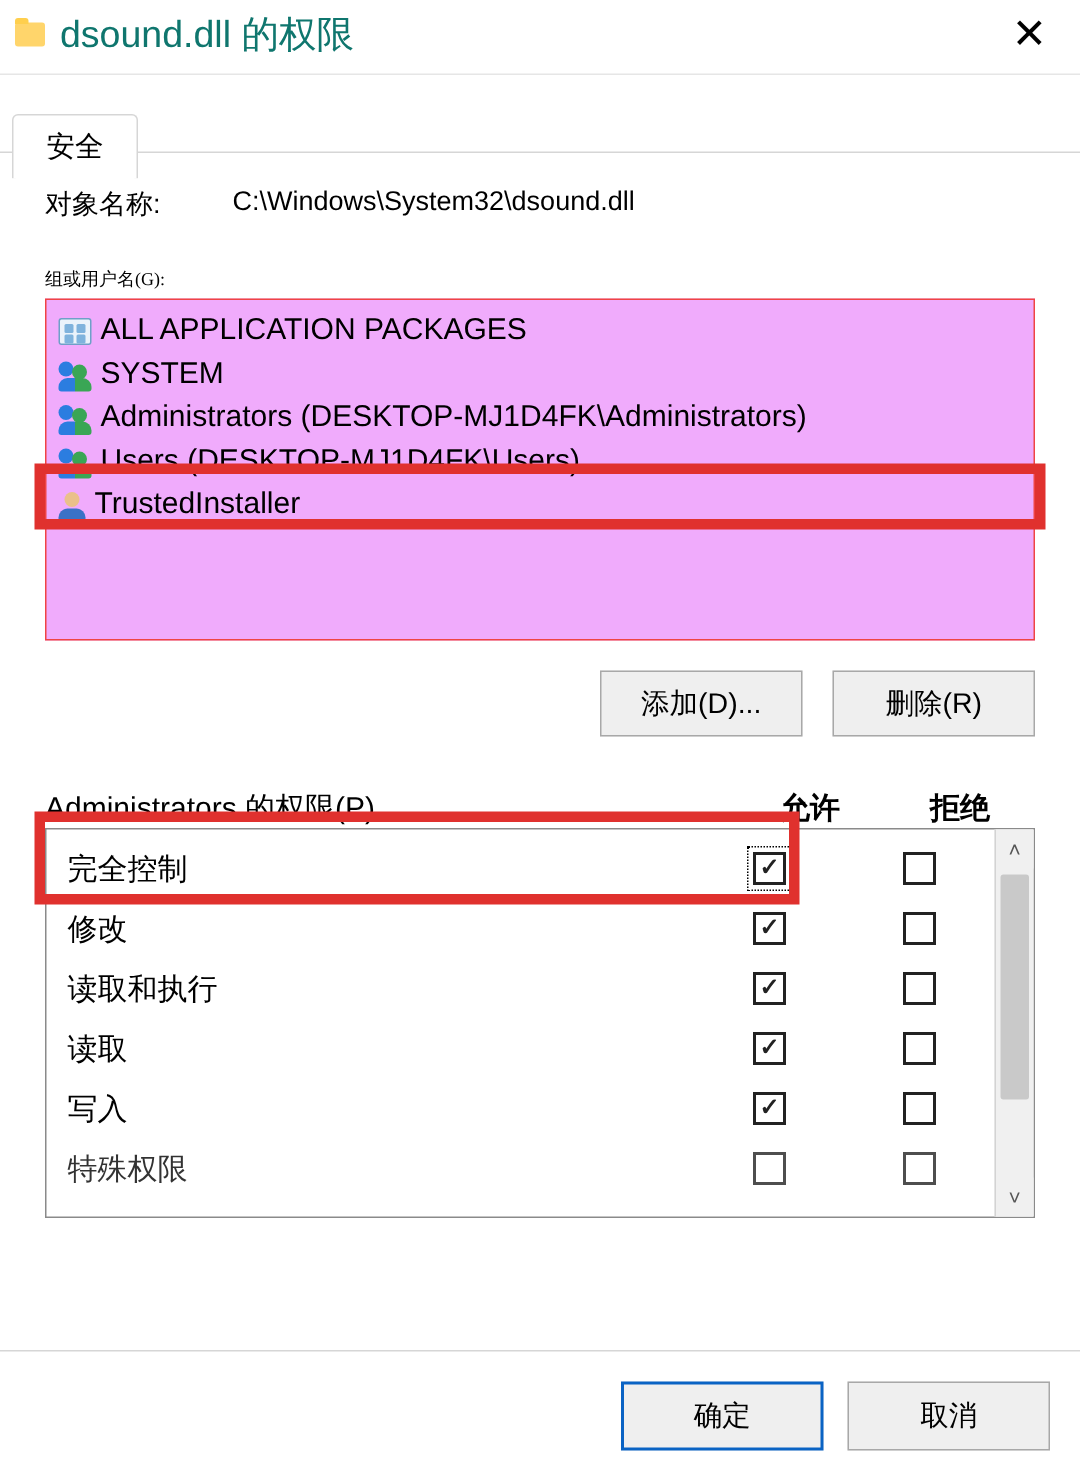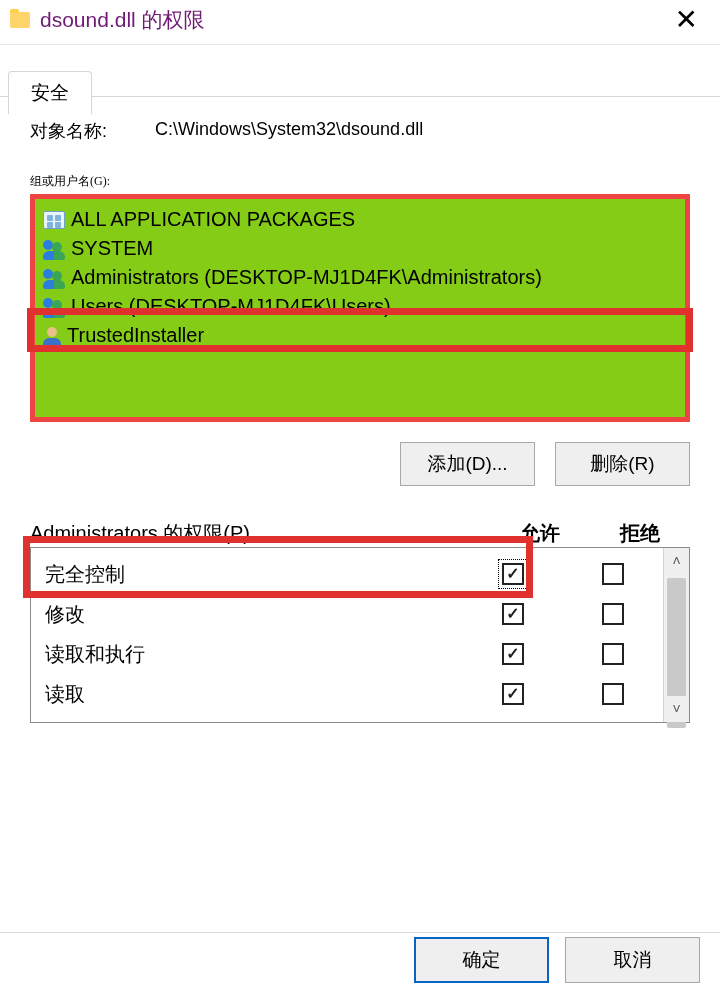--- a/index.html
+++ b/index.html
@@ -20,21 +20,21 @@
   }
   .titlebar-left { display: flex; align-items: center; gap: 10px; }
   .folder-icon {
     width: 20px; height: 16px; background: #ffd56b;
     border-radius: 2px 2px 2px 2px; position: relative;
   }
   .folder-icon:before {
     content: ""; position: absolute; top: -3px; left: 0;
     width: 9px; height: 4px; background: #ffcf4d; border-radius: 2px 2px 0 0;
   }
-  .title-text { font-size: 21px; color: #701a75; }
+  .title-text { font-size: 25px; color: #0f766e; }
   .close-x { font-size: 28px; font-weight: 300; line-height: 18px; padding: 4px 10px; }
   
   .tabs { display: flex; padding-left: 8px; margin-top: 8px;}
   .tab {
     background: #fff;
     padding: 8px 22px;
     border: 1px solid #d6d6d6;
     border-bottom: none;
     border-radius: 4px 4px 0 0;
     font-size: 19px;
@@ -44,23 +44,23 @@
   .tab-content {
     border-top: 1px solid #d6d6d6;
     padding: 22px 30px 10px 30px;
     flex: 1;
   }
   
   .objrow { display: flex; gap: 48px; margin-bottom: 30px; font-size: 18px;}
   
   .groups-label { font-size: 12px; margin-bottom: 4px; font-family: Liberation Serif, serif; }
   .groups-box {
-    border: 5px solid #ef4444;
+    border: 1px solid #ef4444;
     height: 228px;
-    background: #84cc16;
+    background: #f0abfc;
     padding: 6px 0;
     position: relative;
   }
   .group-item {
     display: flex; align-items: center; gap: 6px;
     padding: 3px 8px;
     font-size: 20px;
     white-space: nowrap;
   }
   .icon-pkg {
@@ -120,21 +120,21 @@
     display: flex; margin-top: 34px; font-size: 20px;
   }
   .perms-header .label { flex: 1; }
   .perms-header .allow, .perms-header .deny {
     width: 100px; text-align: left; font-weight: bold;
   }
   .perms-box {
     border: 1px solid #8a8a8a;
     background: #fff;
     position: relative;
-    height: 176px;
+    height: 260px;
     display: flex;
   }
   .perms-scroll {
     flex: 1;
     overflow: hidden;
     padding: 6px 0 0 14px;
   }
   .perm-row {
     display: flex; align-items: center;
     height: 40px;
@@ -166,21 +166,21 @@
     background:#c9c9c9; border-radius:2px;
   }
   
   .red2 {
     position:absolute; border:7px solid #e0312e; pointer-events:none;
     left:-8px; top:-12px; width: 510px; height: 62px;
   }
   
   .footer {
     border-top: 1px solid #d6d6d6;
-    padding: 4px 20px;
+    padding: 20px 20px;
     display: flex; justify-content: flex-end; gap: 16px;
   }
   .win-btn.primary { border: 2px solid #0a63c4; }
 </style>
 </head>
 <body>
 
 <div class="window">
 
   <div class="titlebar">

